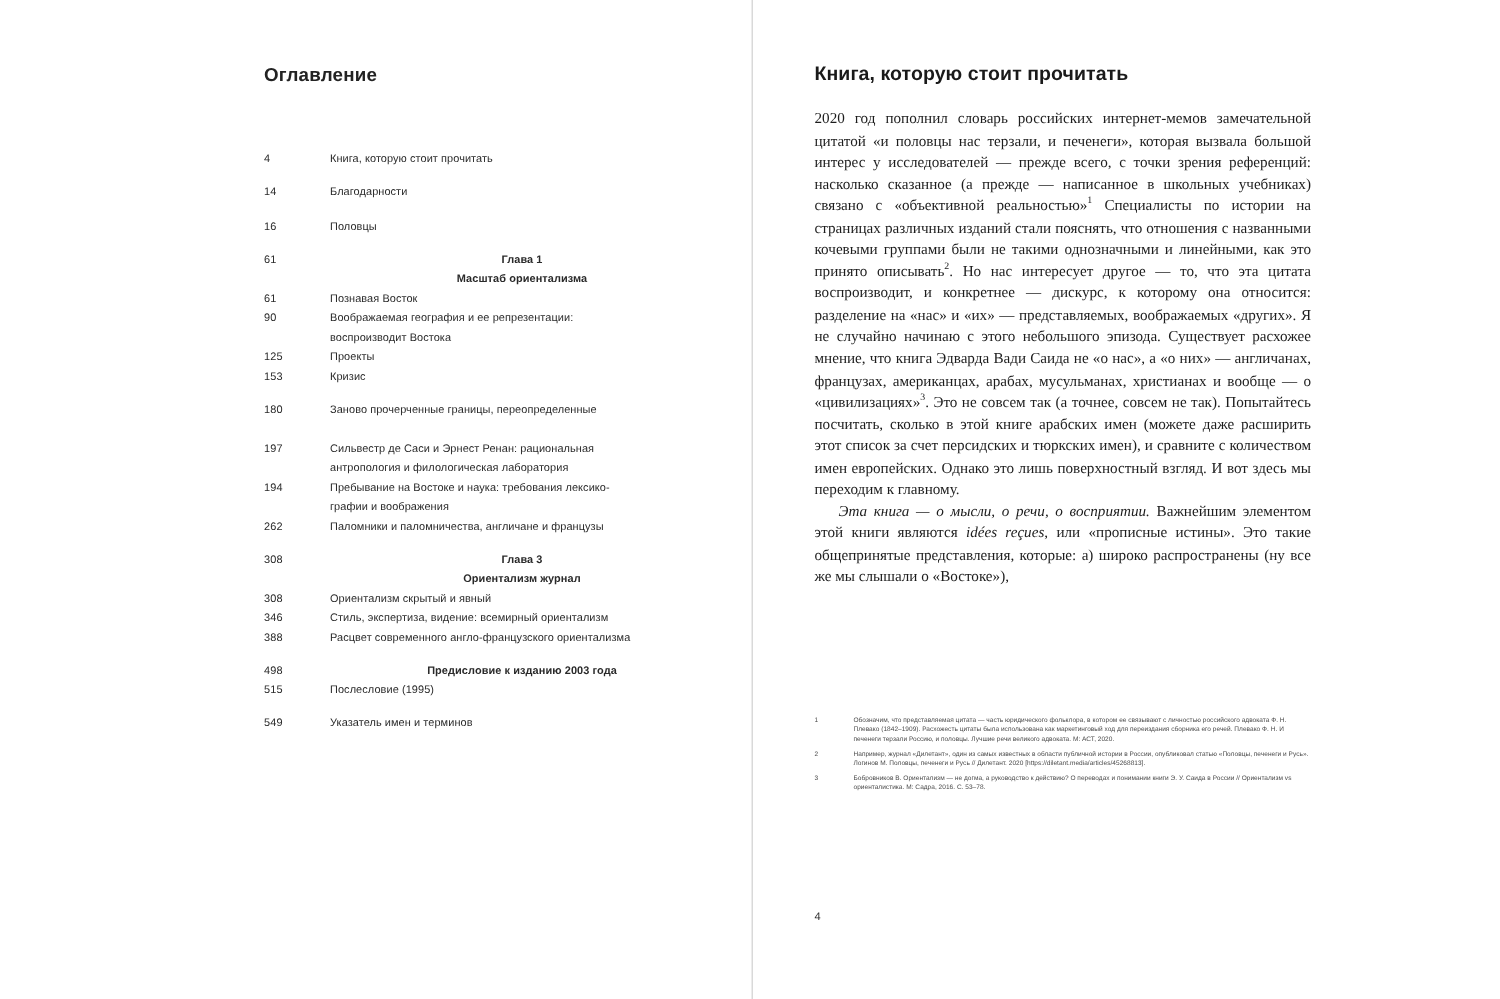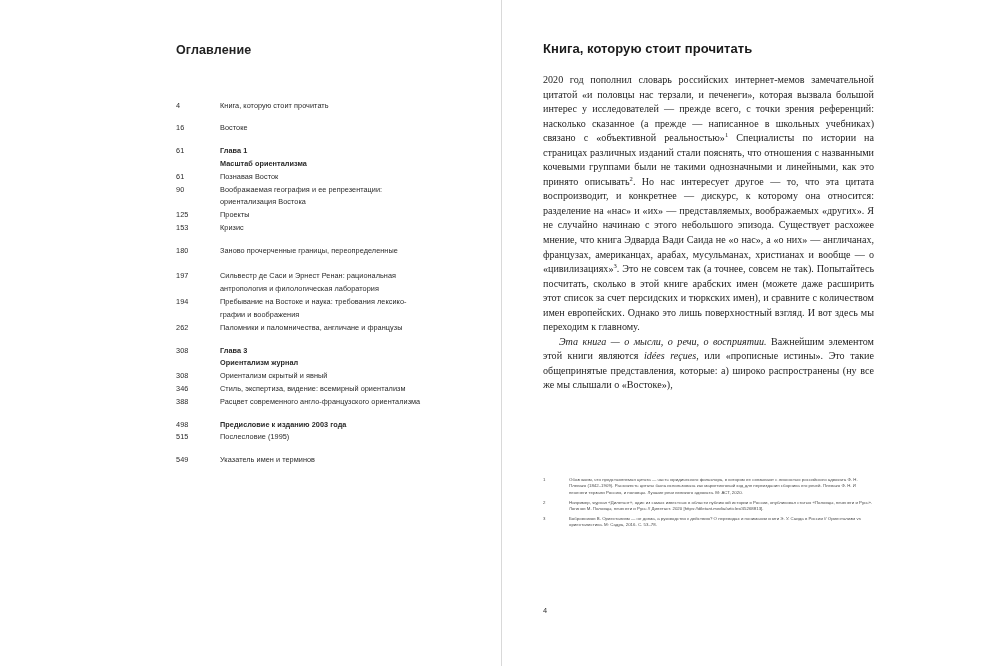--- a/index.html
+++ b/index.html
@@ -79,21 +79,21 @@
   }
   .toc-num.blank { color: transparent; }
 
   .toc-label {
     flex: 1 1 auto;
     font-size: 7.3px;
     line-height: 11.4px;
     color: #2a2a2a;
     letter-spacing: 0.05px;
   }
-  .toc-label.bold { font-weight: bold; }
+  .toc-label.bold { font-weight: bold; text-align: center; }
 
   
   #page-right {
     position: absolute;
     left: 502px;
     top: 0;
     width: 498px;
     height: 666px;
     background: #ffffff;
   }
@@ -184,22 +184,28 @@
 
     <div id="toc">
         <div class="toc-group">
           <div class="toc-row">
             <span class="toc-num">4</span>
             <span class="toc-label">Книга, которую стоит прочитать</span>
           </div>
         </div>
         <div class="toc-group">
           <div class="toc-row">
+            <span class="toc-num">14</span>
+            <span class="toc-label">Благодарности</span>
+          </div>
+        </div>
+        <div class="toc-group">
+          <div class="toc-row">
             <span class="toc-num">16</span>
-            <span class="toc-label">Востоке</span>
+            <span class="toc-label">Половцы</span>
           </div>
         </div>
         <div class="toc-group">
           <div class="toc-row">
             <span class="toc-num">61</span>
             <span class="toc-label bold">Глава 1</span>
           </div>
           <div class="toc-row">
             <span class="toc-num blank">&nbsp;</span>
             <span class="toc-label bold">Масштаб ориентализма</span>
@@ -207,21 +213,21 @@
           <div class="toc-row">
             <span class="toc-num">61</span>
             <span class="toc-label">Познавая Восток</span>
           </div>
           <div class="toc-row">
             <span class="toc-num">90</span>
             <span class="toc-label">Воображаемая география и ее репрезентации:</span>
           </div>
           <div class="toc-row">
             <span class="toc-num blank">&nbsp;</span>
-            <span class="toc-label">ориентализация Востока</span>
+            <span class="toc-label">воспроизводит Востока</span>
           </div>
           <div class="toc-row">
             <span class="toc-num">125</span>
             <span class="toc-label">Проекты</span>
           </div>
           <div class="toc-row">
             <span class="toc-num">153</span>
             <span class="toc-label">Кризис</span>
           </div>
         </div>

